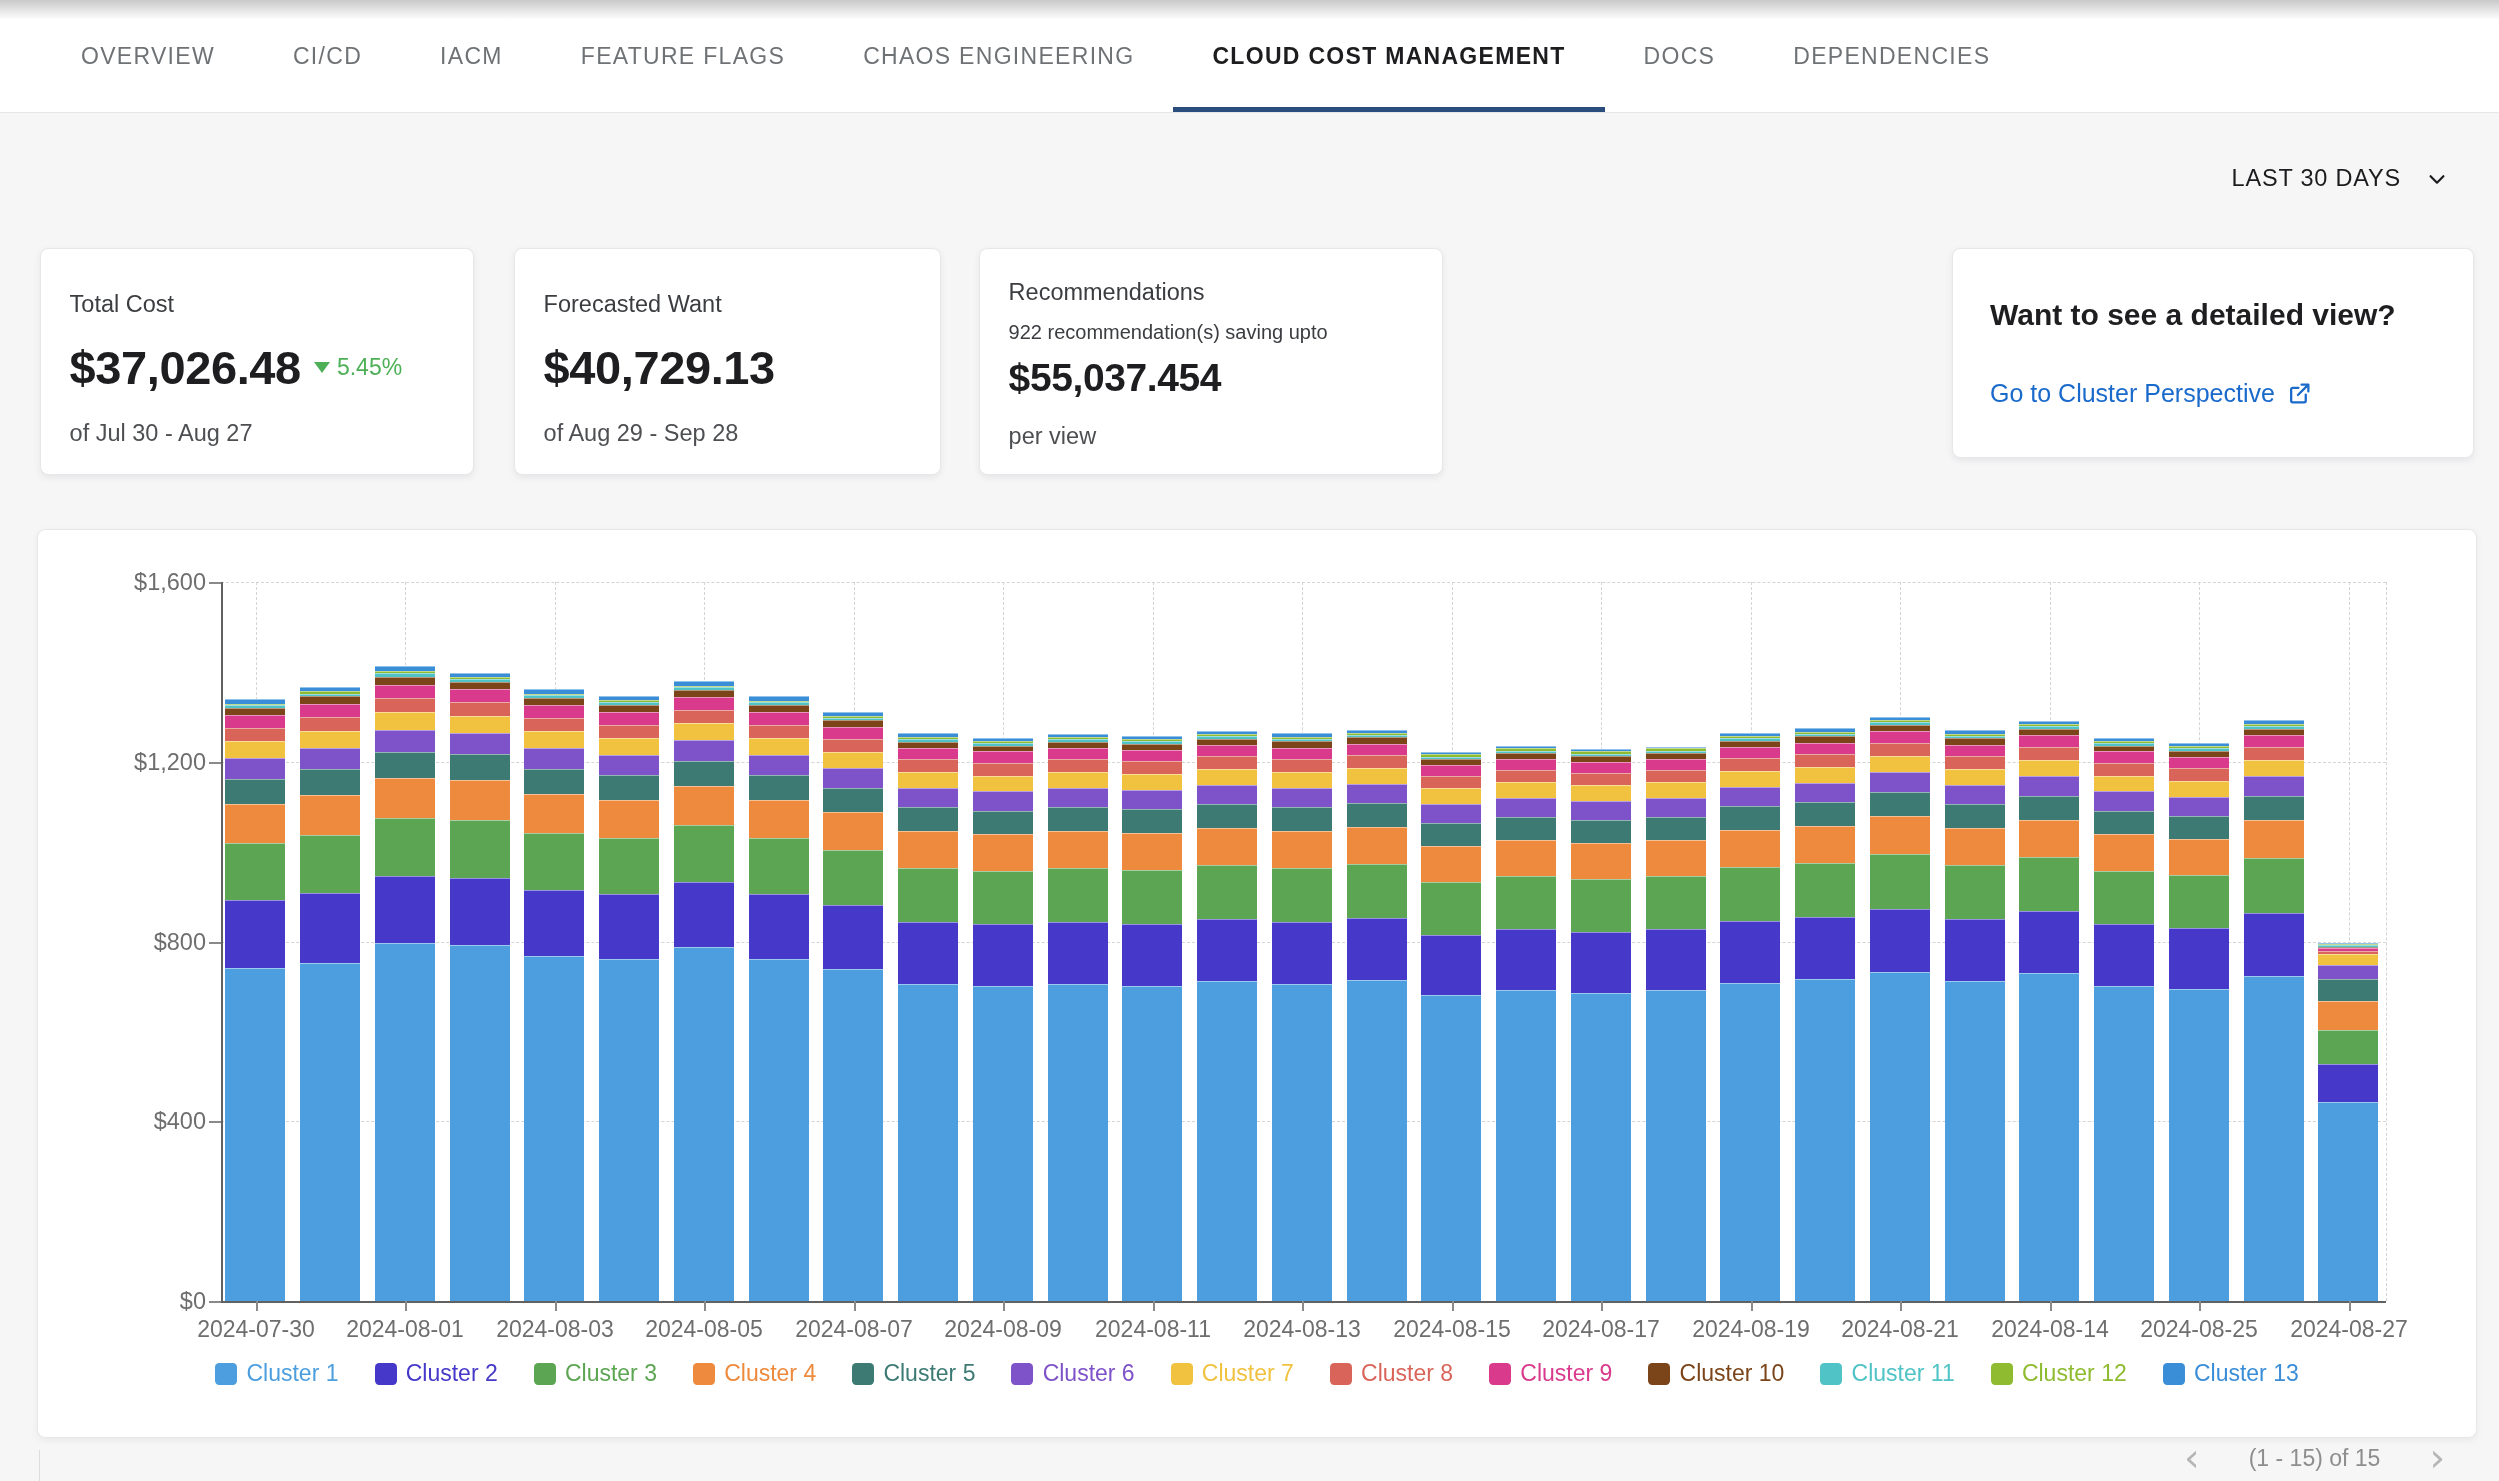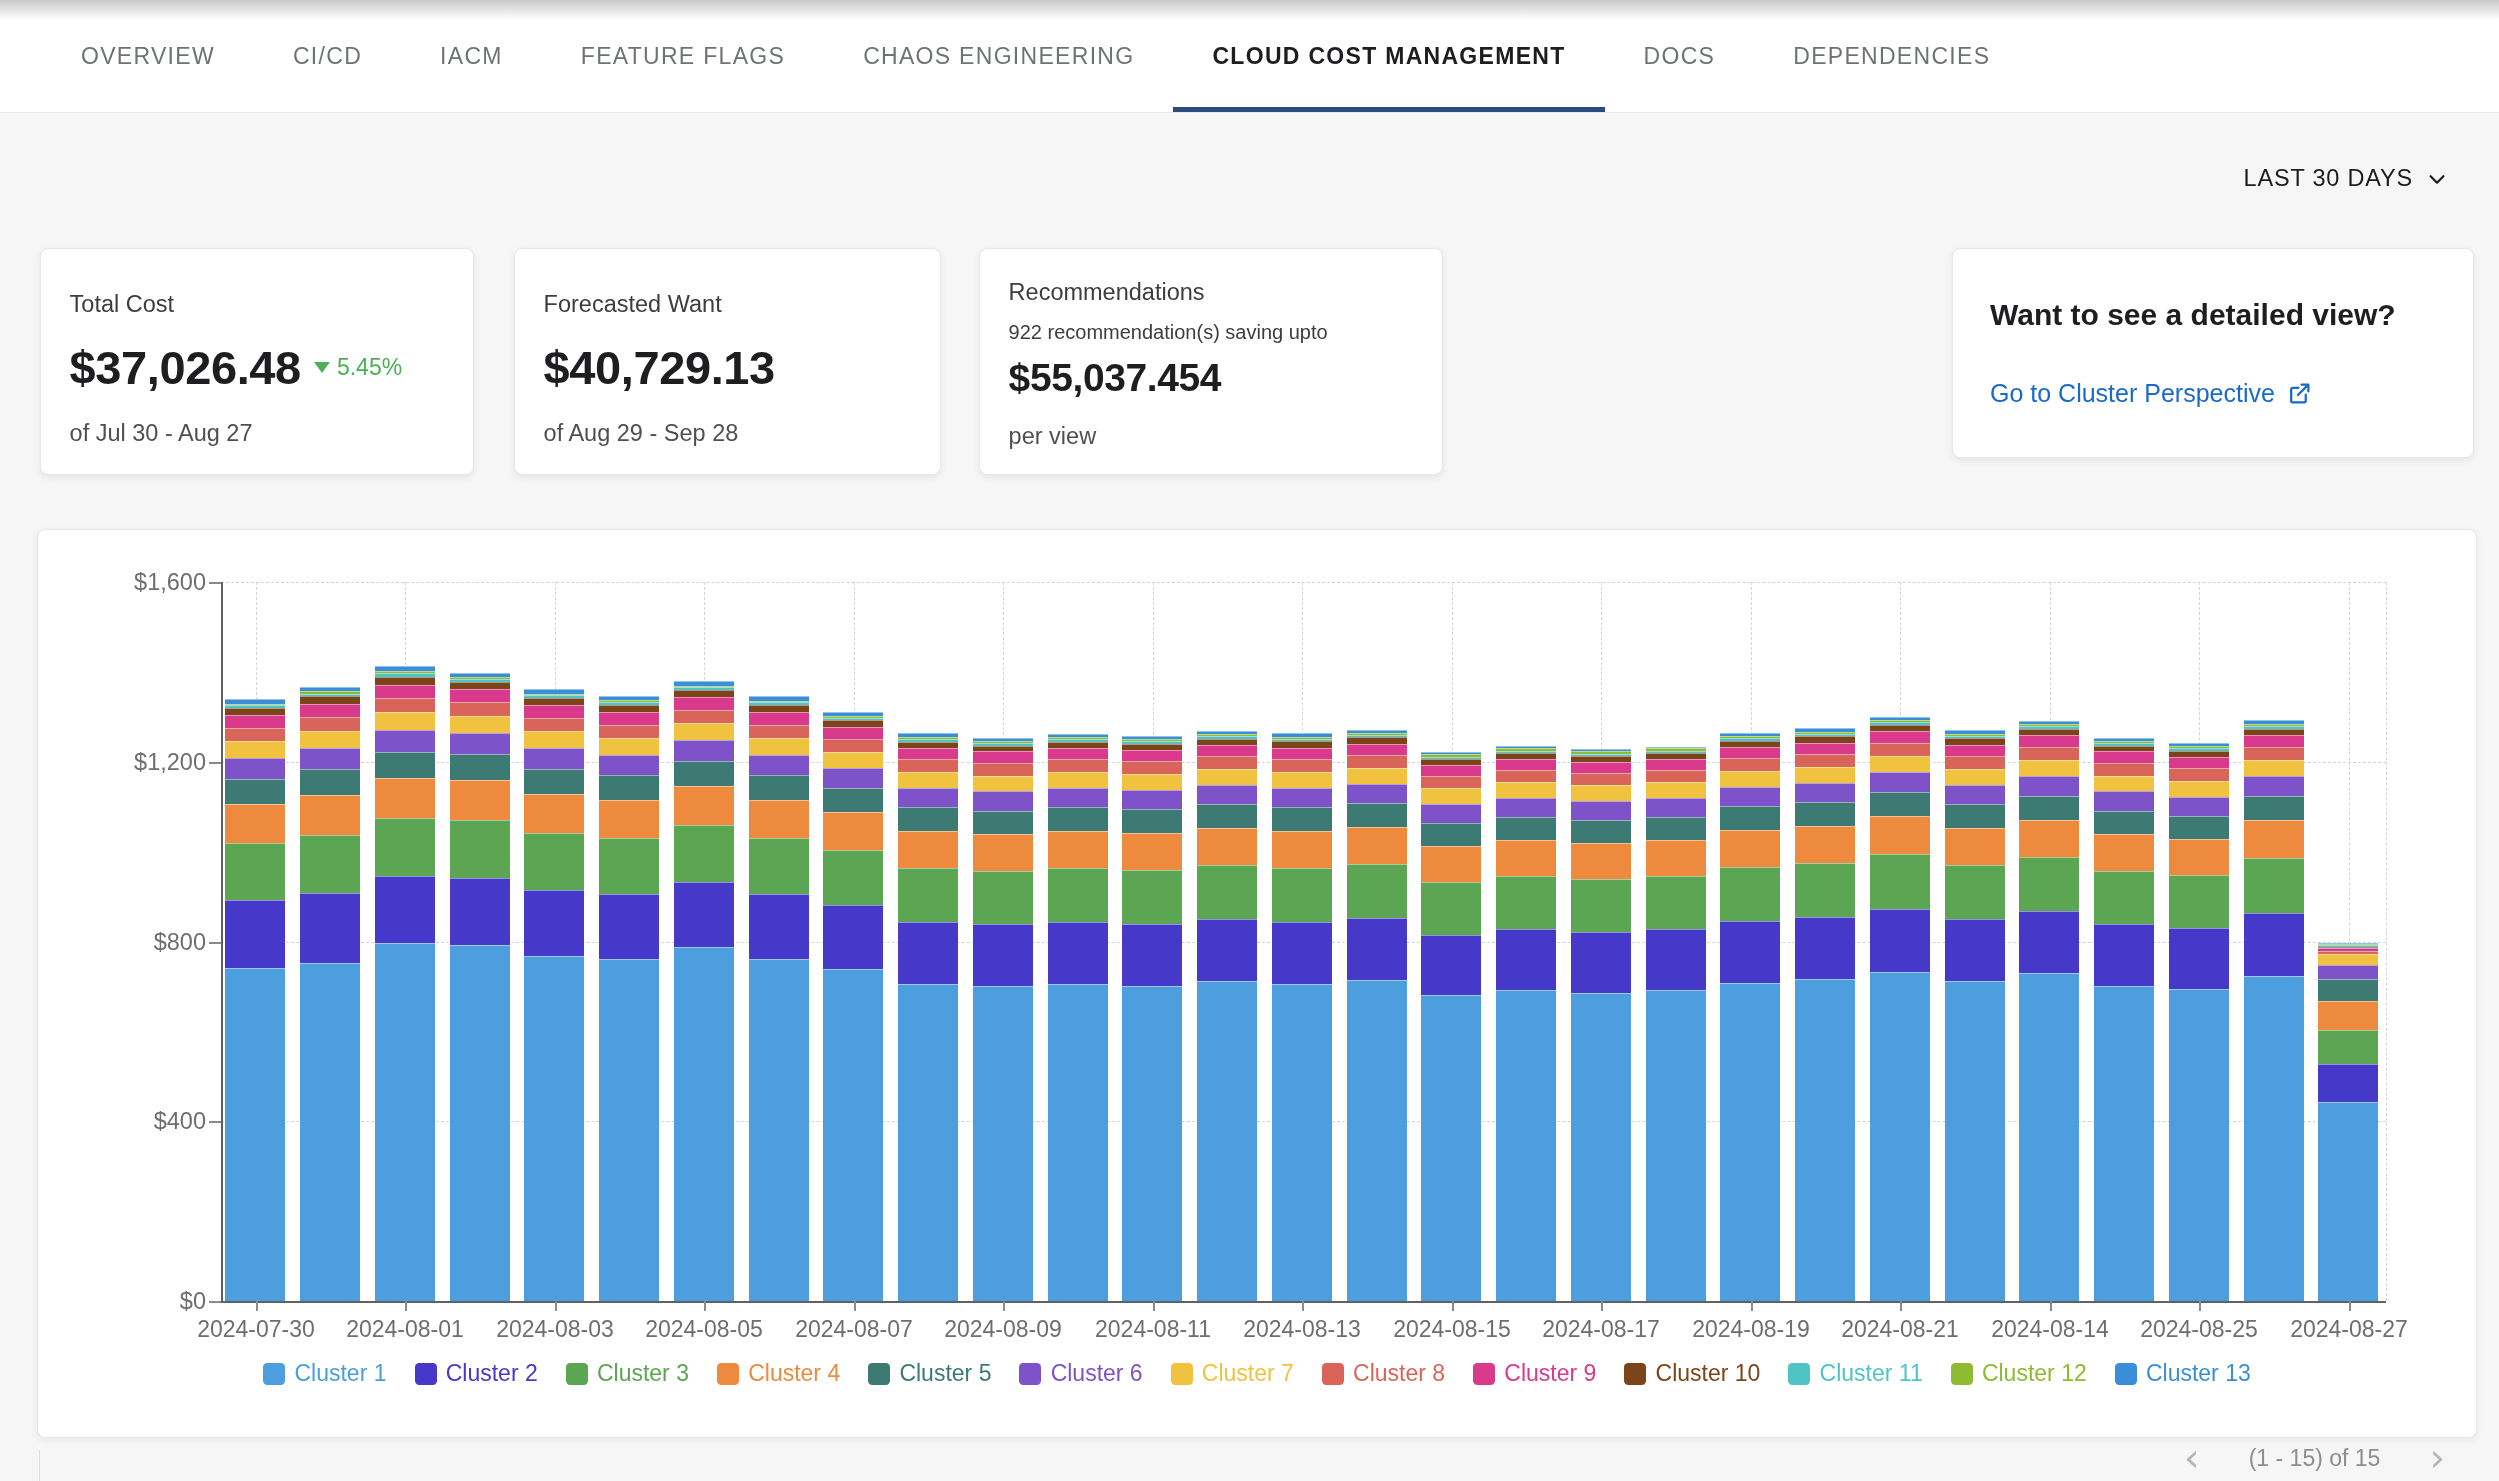--- a/index.html
+++ b/index.html
@@ -10,21 +10,21 @@
   .tabbar{position:absolute;top:0;left:0;right:0;height:113px;background:#ffffff;
     border-bottom:0.8px solid #e7e7e9;display:flex;align-items:stretch;padding-left:42px;box-sizing:border-box;}
   .top-fade{position:absolute;top:0;left:0;right:0;height:20px;
     background:linear-gradient(#c9c9c9,rgba(255,255,255,0));pointer-events:none;}
   .tab{position:relative;display:flex;align-items:center;padding:0 39px;
     font-size:23px;font-weight:500;letter-spacing:1.3px;color:#6f7275;cursor:pointer;white-space:nowrap;}
   .tab.active{color:#1d1d1f;font-weight:700;}
   .tab.active::after{content:"";position:absolute;left:0;right:0;bottom:0;height:5px;background:#2a4d7e;}
 
   
-  .range{position:absolute;top:165px;right:52px;display:flex;align-items:center;gap:13px;
+  .range{position:absolute;top:165px;right:52px;display:flex;align-items:center;gap:25px;
     font-size:23.5px;font-weight:500;letter-spacing:0.8px;color:#1c1c1e;cursor:pointer;}
 
   
   .card{position:absolute;top:248px;background:#fff;border:0.8px solid #e7e7e7;border-radius:8.4px;
     box-shadow:0 2.5px 6.7px rgba(96,97,112,.10);box-sizing:border-box;}
   .card-title{font-size:23.5px;color:#3b3d40;}
   .big{font-weight:700;color:#1e1e20;letter-spacing:-0.4px;}
   .muted{font-size:23.5px;color:#4d4f52;}
   #card-total{left:40px;width:434px;height:227px;padding:42px 28.6px;}
   #card-forecast{left:514px;width:427px;height:227px;padding:42px 28.6px;}
@@ -49,21 +49,21 @@
   .vgrid{position:absolute;border-left:1.7px dashed #d4d4d4;}
   .yaxis{position:absolute;width:1.7px;background:#616161;}
   .xaxis{position:absolute;height:1.7px;background:#616161;}
   .ytick{position:absolute;height:1.7px;width:11.8px;background:#8a8a8a;}
   .xtick{position:absolute;width:1.7px;height:10px;background:#8a8a8a;}
   .ylab{position:absolute;width:134px;text-align:right;font-size:23.5px;color:#6e6e6e;transform:translateY(-50%);}
   .xlab{position:absolute;font-size:23px;color:#6e6e6e;transform:translateX(-50%);white-space:nowrap;}
   .bar{position:absolute;display:flex;flex-direction:column-reverse;cursor:pointer;}
   .seg{width:100%;border-top:0.8px solid rgba(255,255,255,.45);box-sizing:border-box;}
   .legend{position:absolute;left:0;right:0;display:flex;justify-content:center;align-items:center;
-    gap:28px;flex-wrap:nowrap;}
+    gap:36px;flex-wrap:nowrap;}
   .li{display:flex;align-items:center;gap:9.2px;font-size:23px;cursor:pointer;white-space:nowrap;}
   .sw{width:22px;height:22px;border-radius:4.2px;}
 
   
   .pager{position:absolute;top:1438px;right:55px;height:40px;display:flex;align-items:center;gap:49px;}
   .pchev{font-size:39px;color:#b5b5b5;line-height:40px;cursor:pointer;font-family:"DejaVu Sans",sans-serif;}
   .plabel{font-size:23px;color:#8e8e8e;}
   .panel-edge{position:absolute;left:39px;top:1450px;width:0.8px;height:32px;background:#dddddd;}
 </style>
 </head>

